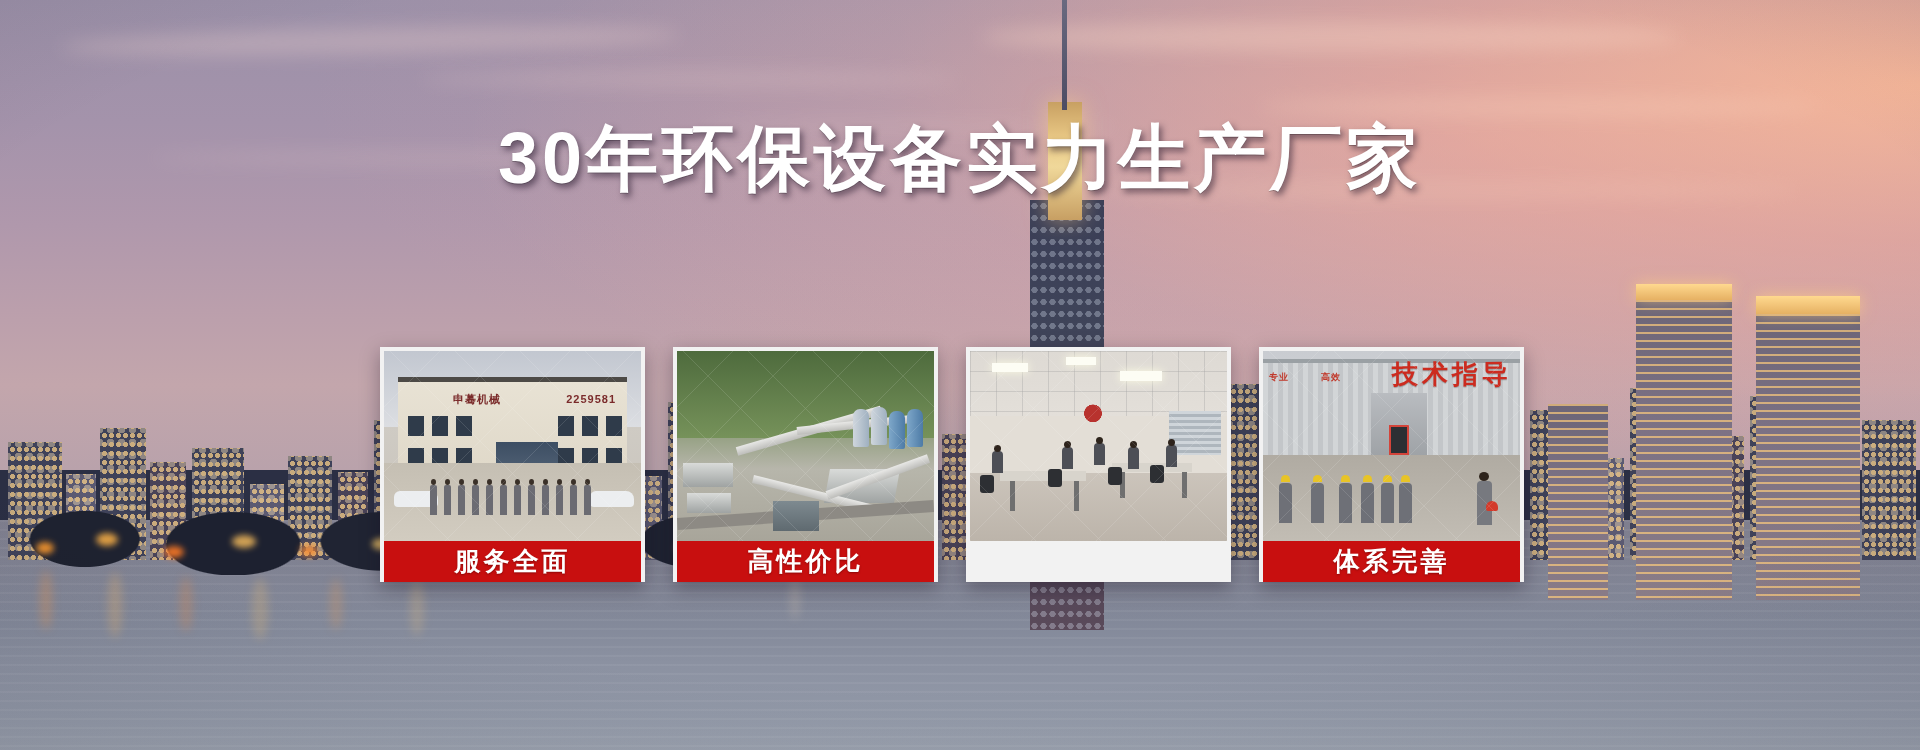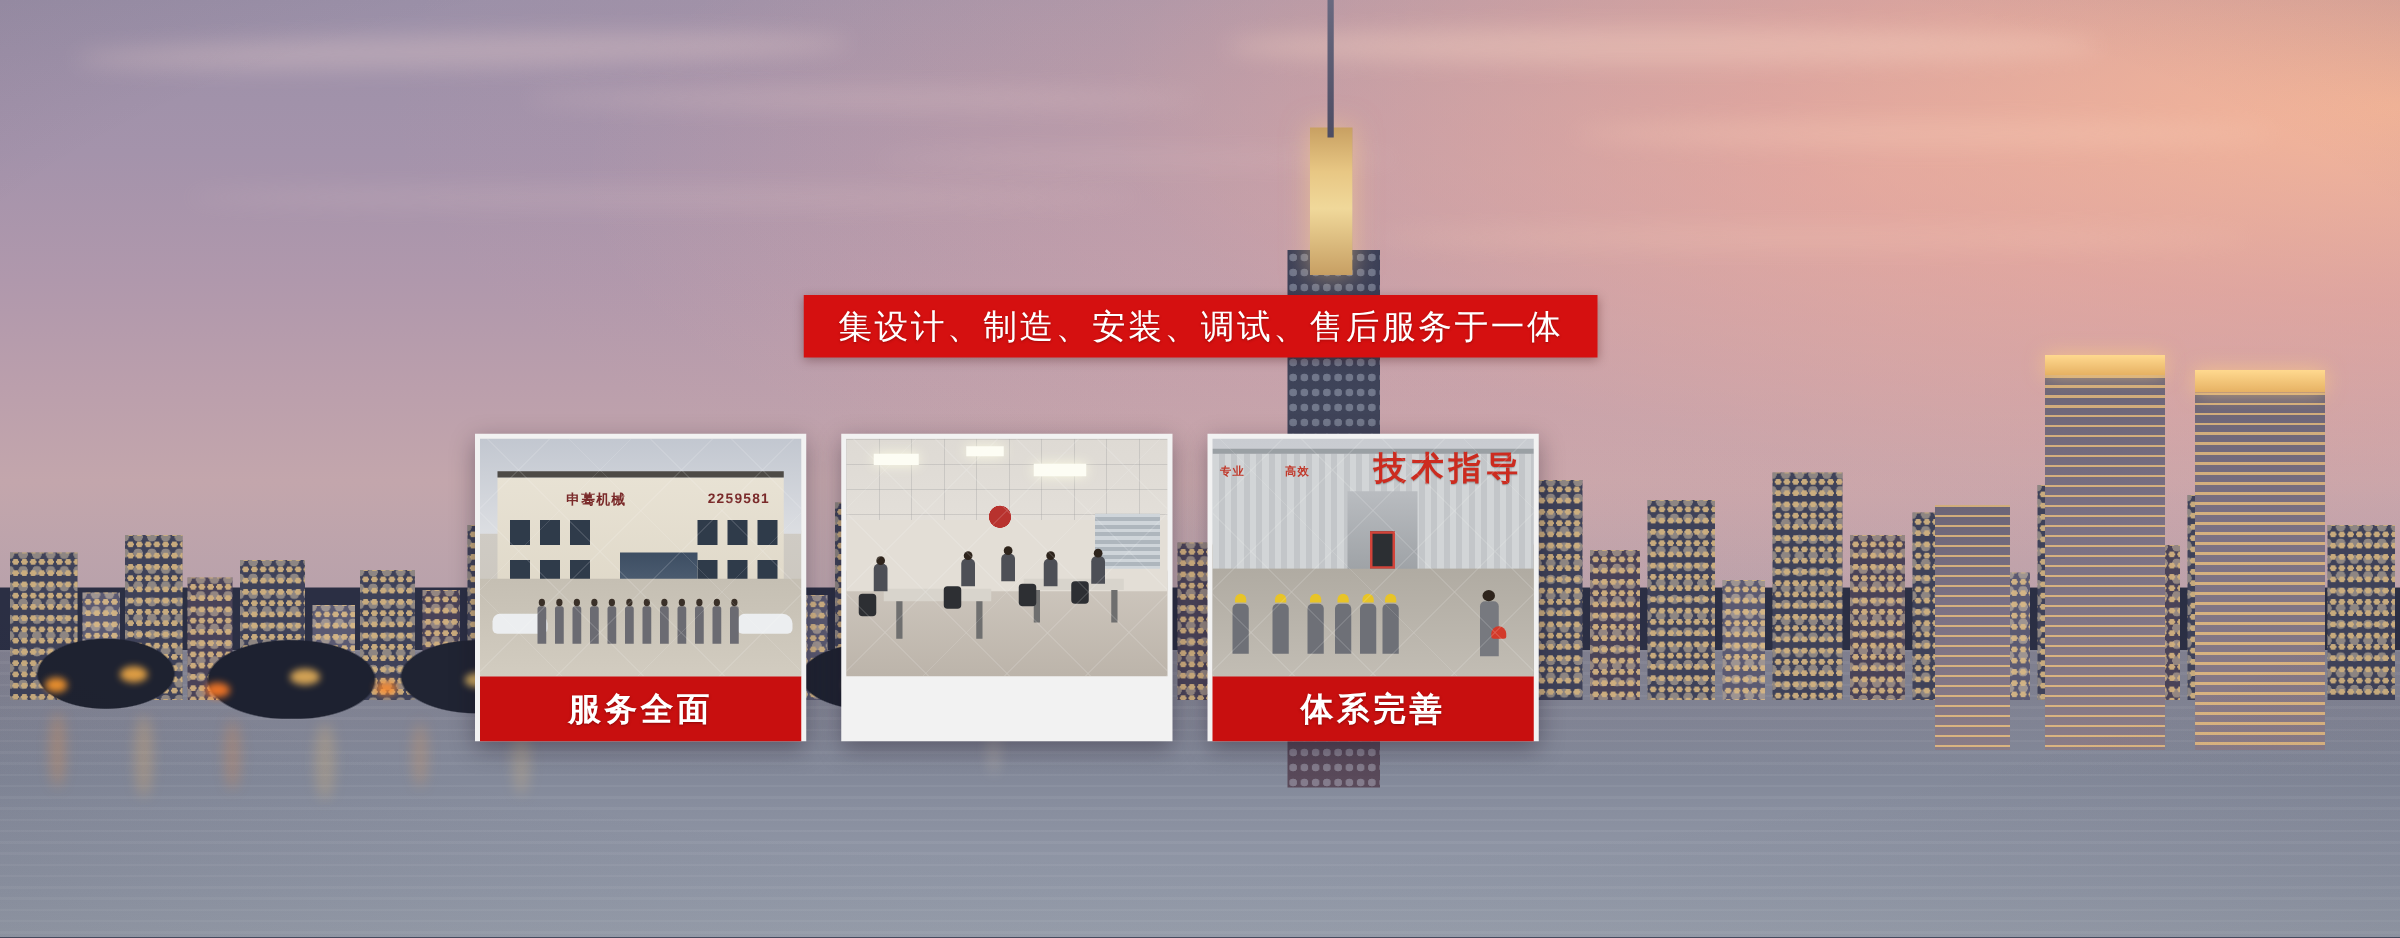--- a/index.html
+++ b/index.html
@@ -145,21 +145,21 @@
     position:relative; width:257px; height:190px; overflow:hidden;
     background:#9aa0a8;
   }
   .card-photo .wm{
     position:absolute; inset:0; pointer-events:none; opacity:.22;
     background-image:
       repeating-linear-gradient(45deg, rgba(255,255,255,.55) 0 1px, rgba(0,0,0,0) 1px 46px),
       repeating-linear-gradient(-45deg, rgba(255,255,255,.55) 0 1px, rgba(0,0,0,0) 1px 46px);
   }
   .card-label{
-    height:52px; background:#c80f0f;
+    height:41px; background:#c80f0f;
     display:flex; align-items:center; justify-content:center;
   }
   .card-label span{
     color:#fff; font-size:26px; font-weight:bold; letter-spacing:3px;
     text-shadow:0 1px 2px rgba(80,0,0,.5);
   }
 
   
   .p1{ background:linear-gradient(180deg,#c9ccd2 0%,#d7d9dd 38%,#cfcbc4 39%,#c8c3ba 100%); }
   .p1 .sky2{ position:absolute; left:0; top:0; width:100%; height:40%; background:linear-gradient(180deg,#c2c7d0,#dcdee2); }
@@ -321,24 +321,22 @@
     <div class="refl" style="left:252px; bottom:110px; width:16px; height:62px; background:rgba(255,200,110,.22);"></div>
     <div class="refl" style="left:330px; bottom:120px; width:12px; height:52px; background:rgba(255,160,70,.22);"></div>
     <div class="refl" style="left:410px; bottom:114px; width:14px; height:58px; background:rgba(255,205,120,.20);"></div>
     <div class="refl" style="left:790px; bottom:130px; width:10px; height:46px; background:rgba(255,230,190,.18);"></div>
 
     <div class="vignette"></div>
   </div>
 
   <div class="content">
 
-
-    <div class="subbar">
-      <span>集设计、制造、安装、调试、售后服务于一体</span>
-    </div>
+    <h1 class="headline">30年环保设备实力生产厂家</h1>
+
 
     <div class="cards">
 
       <div class="card">
         <div class="card-photo p1">
           <div class="sky2"></div>
           <div class="facade">
             <div class="roofsign">
               <span>申蓦机械</span>
               <span>2259581</span>
@@ -372,20 +370,42 @@
           <div class="person" style="left:172px;"></div>
           <div class="person" style="left:186px;"></div>
           <div class="person" style="left:200px;"></div>
           <div class="wm"></div>
         </div>
         <div class="card-label">
           <span>服务全面</span>
         </div>
       </div>
 
+      <div class="card">
+        <div class="card-photo p2">
+          <div class="field"></div>
+          <div class="shed" style="left:6px;  top:112px; width:50px; height:24px;"></div>
+          <div class="shed" style="left:10px; top:142px; width:44px; height:20px;"></div>
+          <div class="shed" style="left:150px;top:118px; width:70px; height:34px; transform:skewX(-10deg);"></div>
+          <div class="belt" style="left:60px; top:96px; width:150px; height:9px; transform:rotate(-16deg);"></div>
+          <div class="belt" style="left:76px; top:124px; width:132px; height:8px; transform:rotate(14deg);"></div>
+          <div class="belt" style="left:120px;top:76px;  width:120px; height:8px; transform:rotate(-6deg);"></div>
+          <div class="belt" style="left:150px;top:140px; width:108px; height:9px; transform:rotate(-20deg);"></div>
+          <div class="silo" style="left:176px; top:58px;"></div>
+          <div class="silo" style="left:194px; top:56px;"></div>
+          <div class="silo blue" style="left:212px; top:60px;"></div>
+          <div class="silo blue" style="left:230px; top:58px;"></div>
+          <div class="road" style="left:0px; top:158px; width:257px; height:12px; transform:rotate(-4deg);"></div>
+          <div class="shed" style="left:96px; top:150px; width:46px; height:30px; background:linear-gradient(180deg,#7e8a90,#5f6a70);"></div>
+          <div class="wm"></div>
+        </div>
+        <div class="card-label">
+          <span>高性价比</span>
+        </div>
+      </div>
 
       <div class="card">
         <div class="card-photo p3">
           <div class="ceil"></div>
           <div class="panel" style="left:22px;  top:12px; width:36px; height:9px;"></div>
           <div class="panel" style="left:150px; top:20px; width:42px; height:10px;"></div>
           <div class="panel" style="left:96px;  top:6px;  width:30px; height:8px;"></div>
           <div class="wall"></div>
           <div class="logo"></div>
           <div class="blind"></div>

